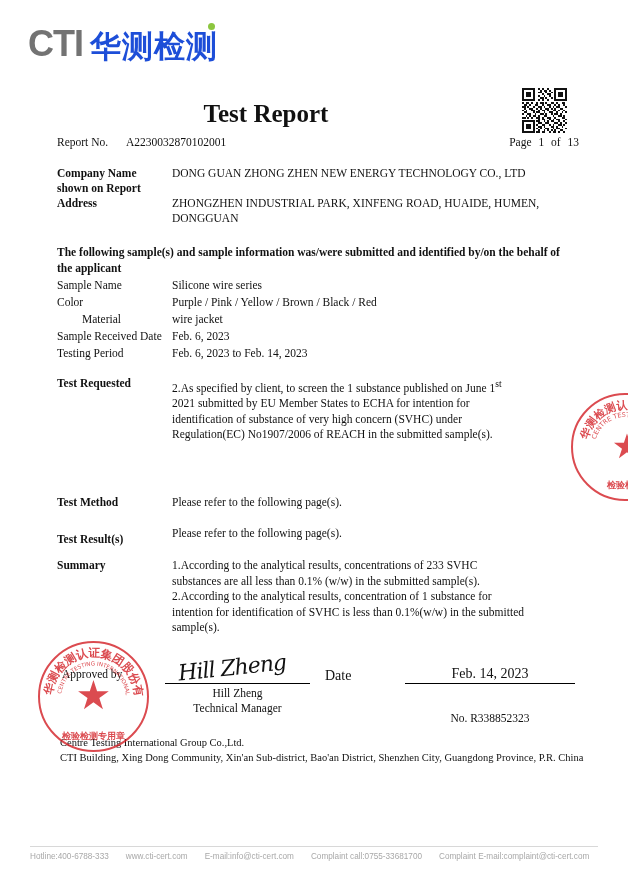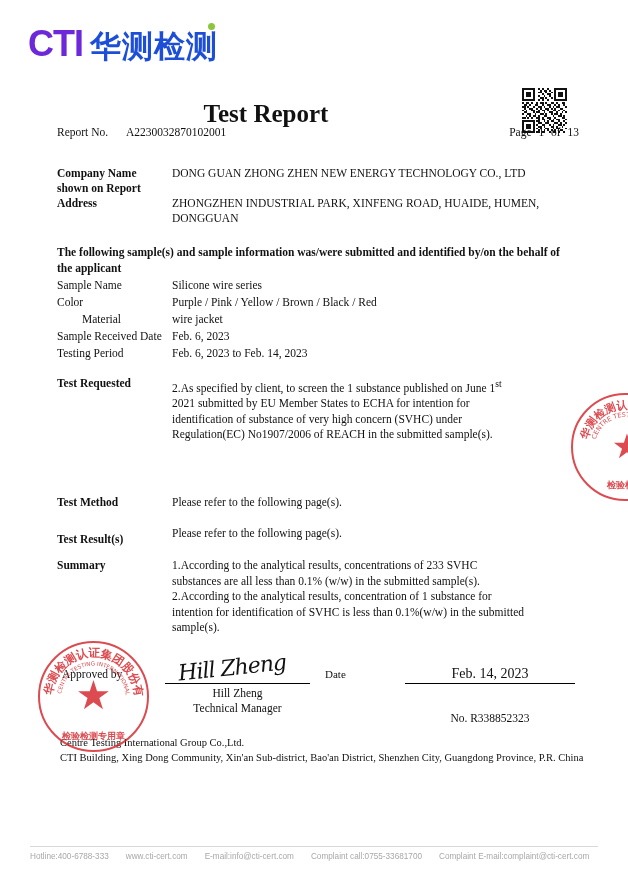--- a/index.html
+++ b/index.html
@@ -22,21 +22,21 @@
     left: 28px;
     top: 26px;
     display: flex;
     align-items: flex-end;
   }
   .logo-cti {
     font-family: "Liberation Sans", sans-serif;
     font-weight: bold;
     font-size: 36px;
     letter-spacing: -1px;
-    color: #6d28d9;
+    color: #737373;
     line-height: 1;
     position: relative;
   }
   .logo-dot {
     position: absolute;
     width: 7px;
     height: 7px;
     border-radius: 50%;
     background: #8cc63f;
     right: 3px;
@@ -69,21 +69,21 @@
     position: absolute;
     left: 521px;
     top: 88px;
     width: 47px;
     height: 45px;
   }
 
   
   .report-line {
     position: absolute;
-    top: 126px;
+    top: 136px;
     left: 0;
     width: 628px;
     height: 16px;
     font-size: 11.5px;
   }
   .report-no-label {
     position: absolute;
     left: 57px;
     top: 0;
   }
@@ -232,21 +232,21 @@
     left: 165px;
     top: 702px;
     width: 145px;
     text-align: center;
     font-size: 11.5px;
   }
   .date-label {
     position: absolute;
     left: 325px;
     top: 668px;
-    font-size: 11px;
+    font-size: 14px;
   }
   .date-line {
     position: absolute;
     left: 405px;
     top: 683px;
     width: 170px;
     border-bottom: 1px solid #000;
   }
   .date-value {
     position: absolute;

